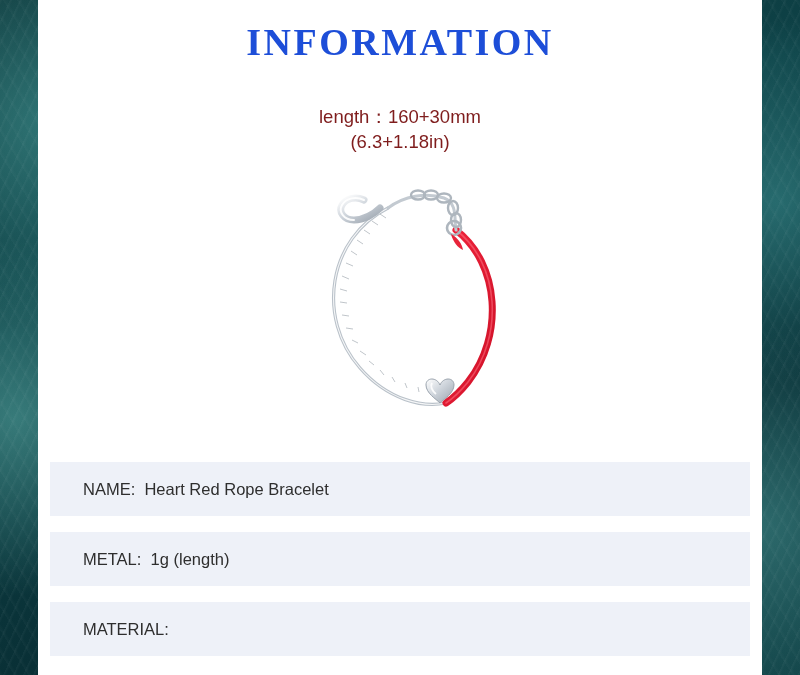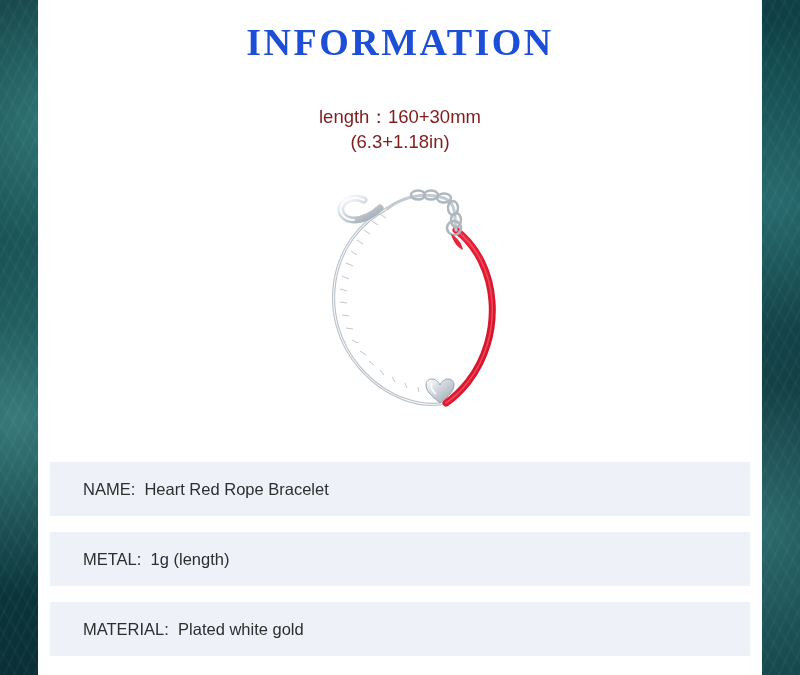--- a/index.html
+++ b/index.html
@@ -194,20 +194,19 @@
       <div class="info-row">
         <div class="cell cell-right">
           <span class="cell-key">METAL:  </span>
           <span class="cell-val">1g (length)</span>
         </div>
       </div>
 
       <div class="info-row">
         <div class="cell cell-right">
           <span class="cell-key">MATERIAL:  </span>
-          <span class="cell-val">Plated white gold</span>
         </div>
       </div>
 
     </div>
 
   </div>
 </div>
 
 </body></html>

